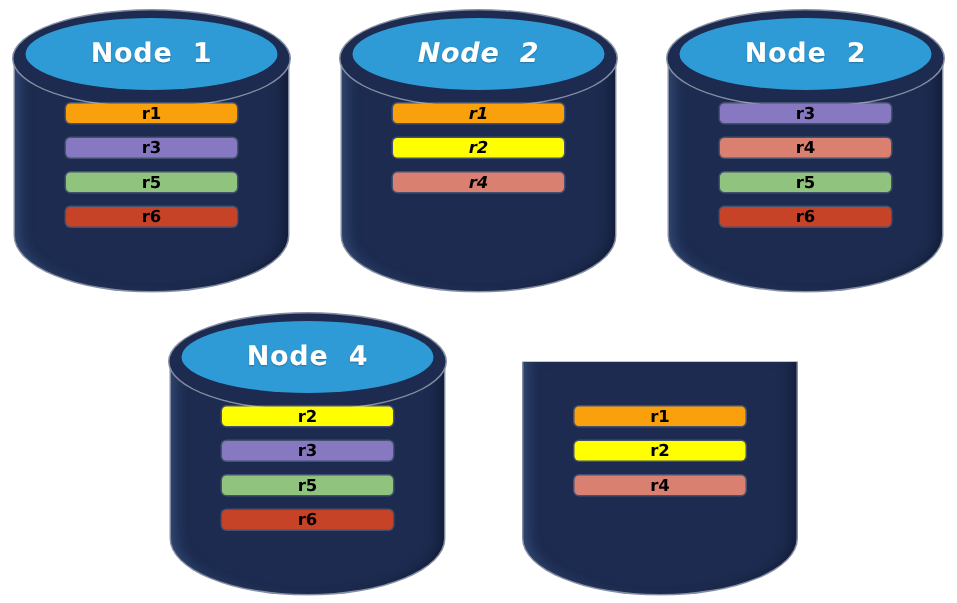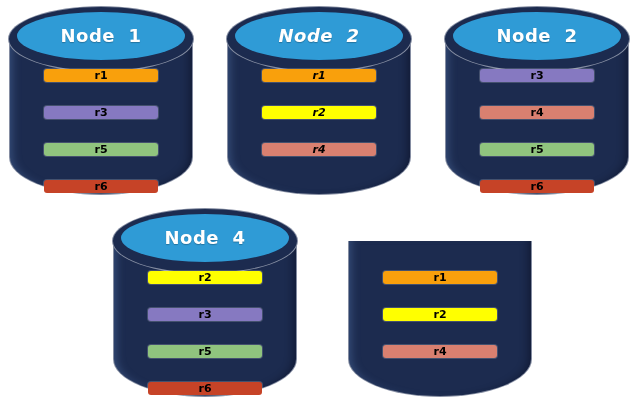--- a/index.html
+++ b/index.html
@@ -31,21 +31,21 @@
     display:flex;align-items:center;justify-content:center;
   }
   .node-title{
     color:var(--title-color,#ffffff);
     font-weight:bold;font-size:18px;line-height:1;
     white-space:pre;letter-spacing:0.5px;
     text-shadow:0 1px 1px rgba(0,0,0,0.25);
   }
   .bars{
     position:absolute;left:0;right:0;top:63px;
-    display:flex;flex-direction:column;align-items:center;gap:24px;
+    display:flex;flex-direction:column;align-items:center;gap:10px;
   }
   .bar{
     width:114px;height:13px;border-radius:3px;
     display:flex;align-items:center;justify-content:center;
     box-shadow:0 0 0 1px rgba(255,255,255,0.18);
   }
   .bar span{
     font-size:11px;font-weight:bold;line-height:1;
     color:var(--bar-text,#000000);
   }

